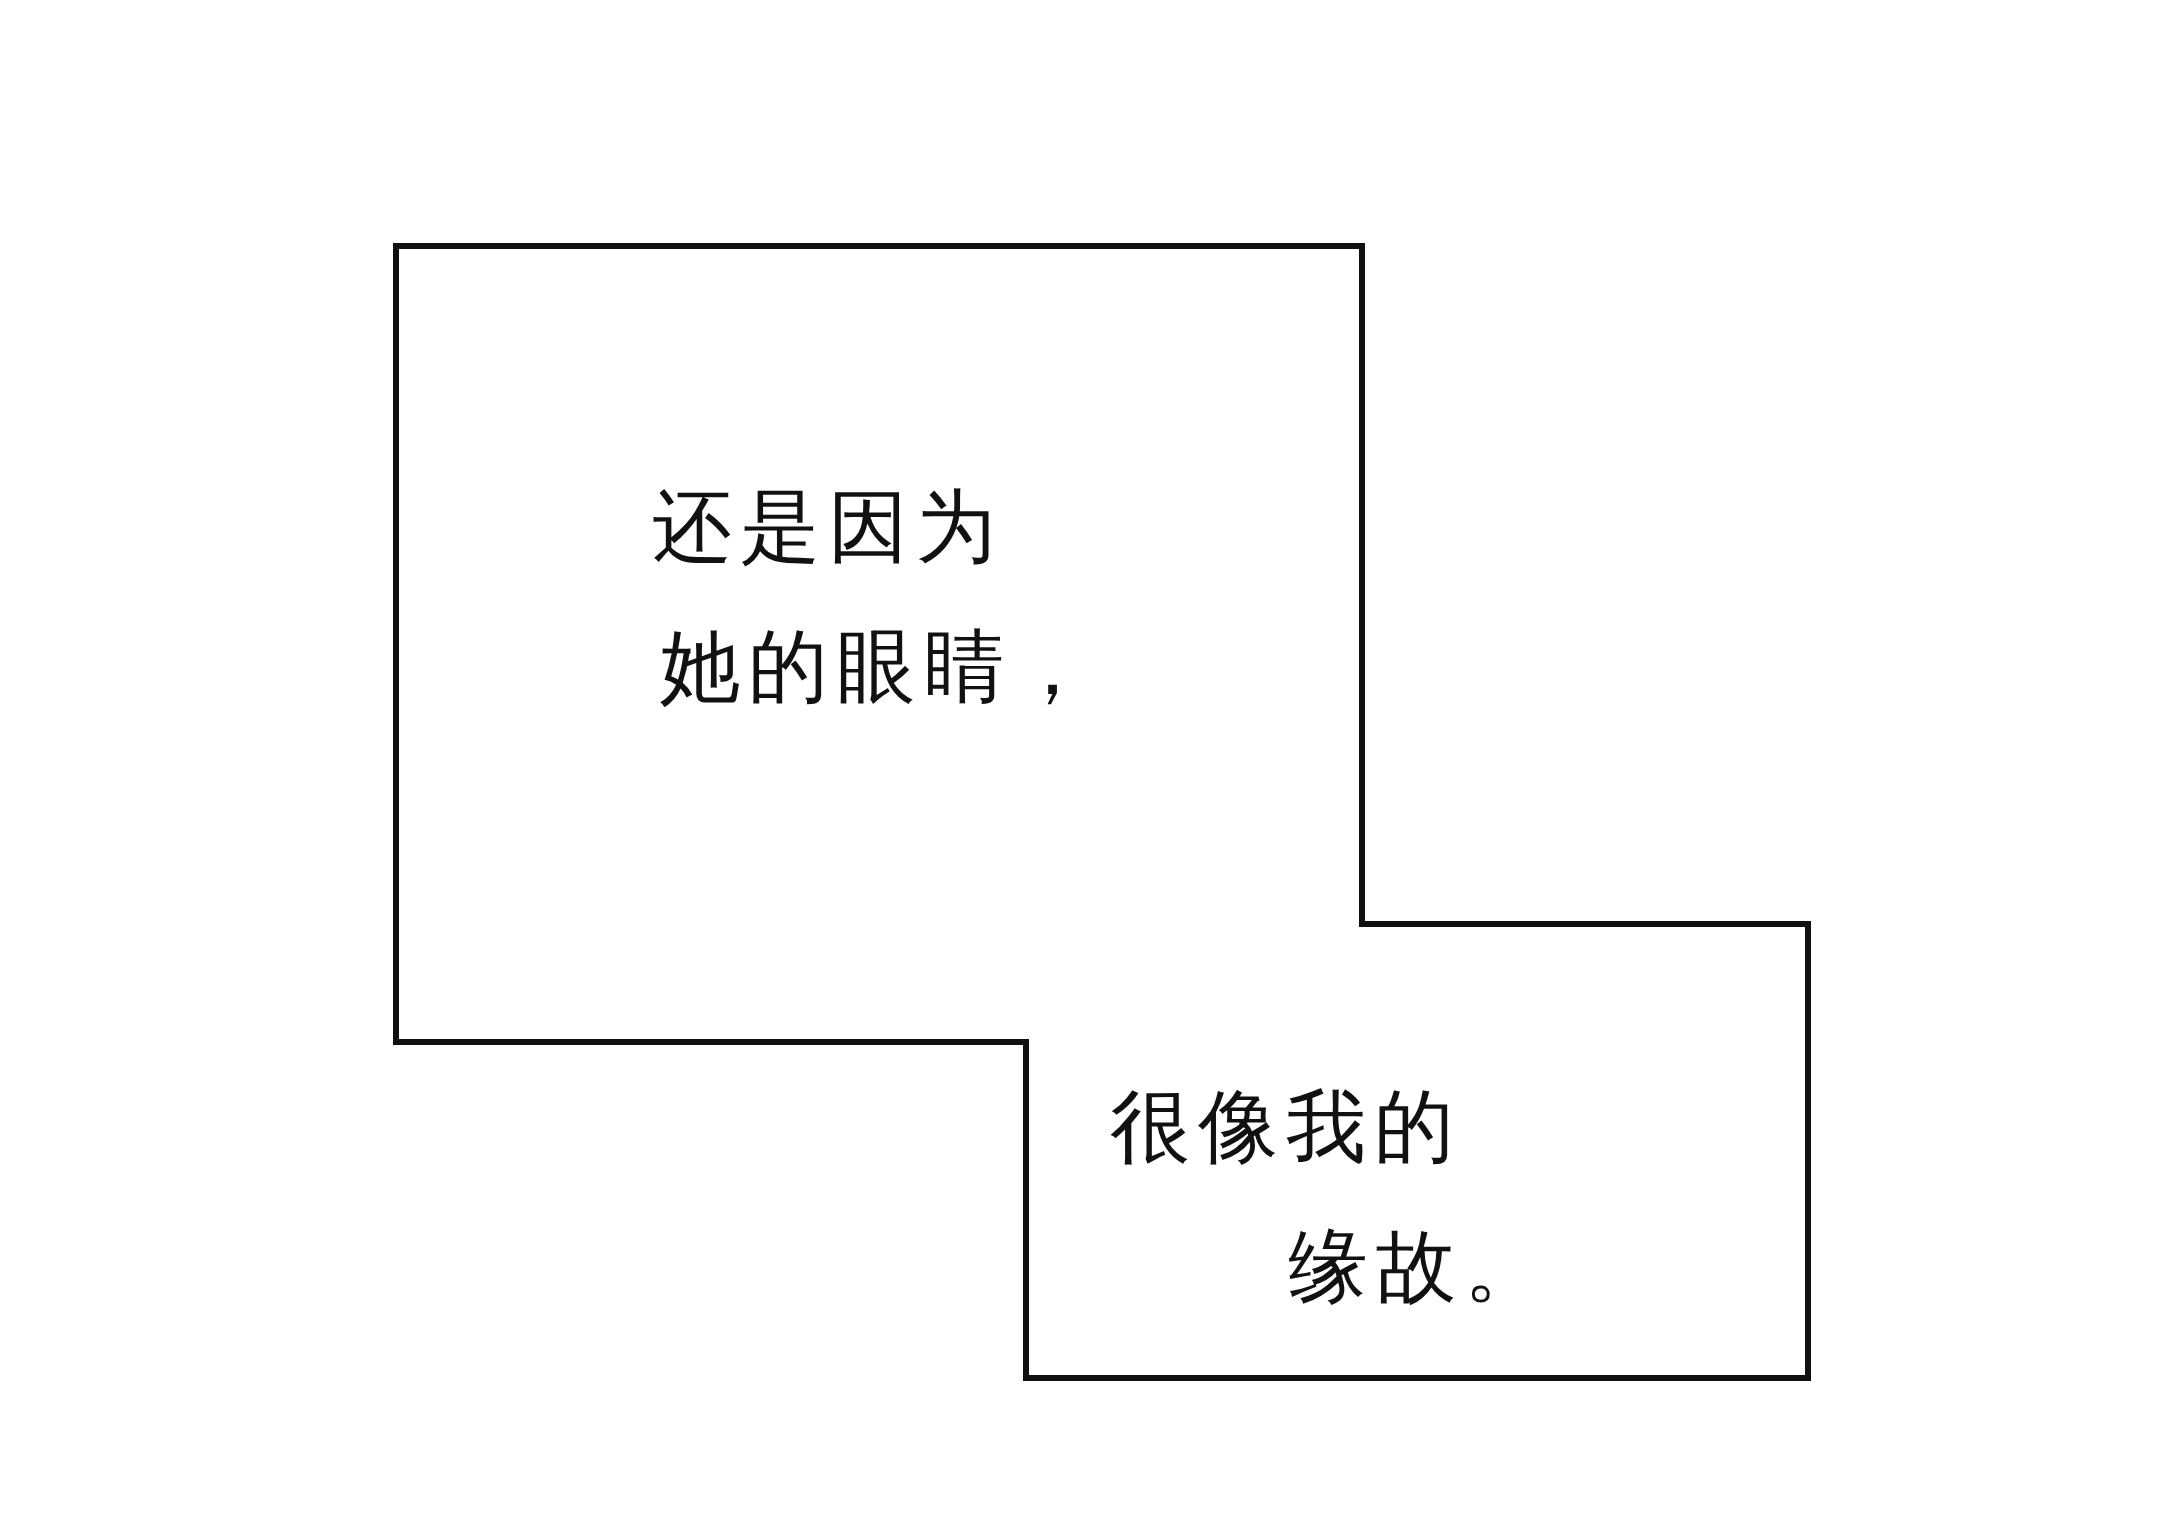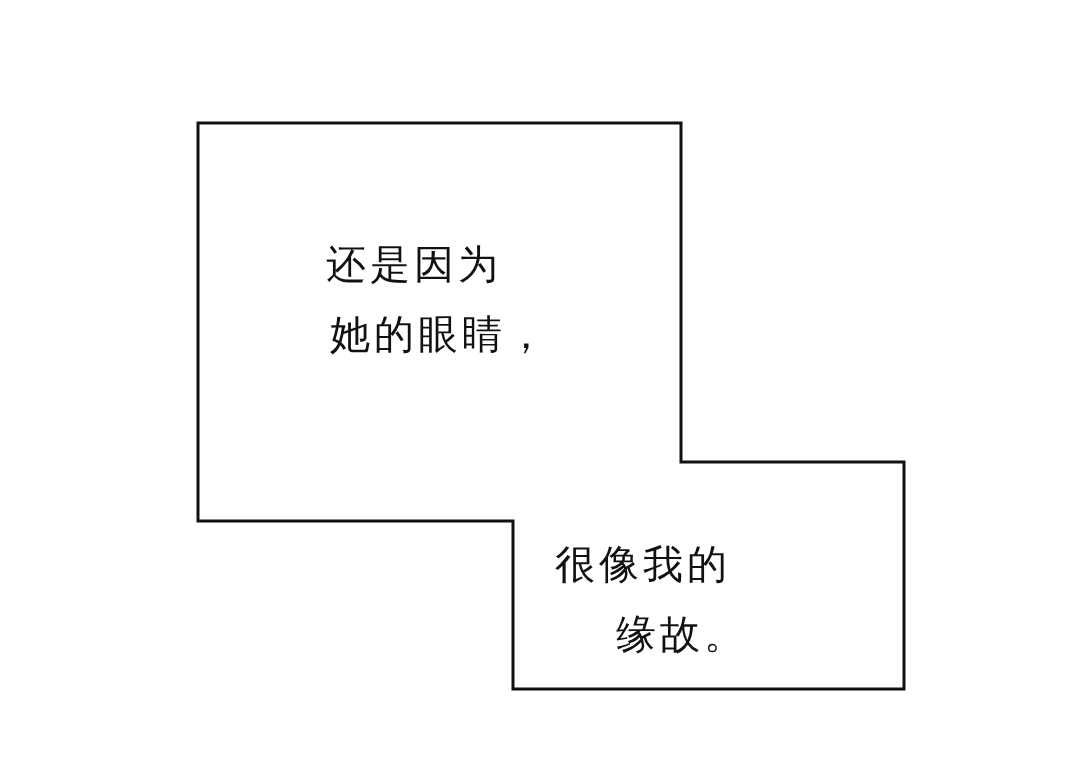--- a/index.html
+++ b/index.html
@@ -27,21 +27,21 @@
       font-family: "DejaVu Sans", "Liberation Sans", sans-serif;
       font-size: 40px;
       line-height: 64px;
       letter-spacing: 4px;
       white-space: nowrap;
       font-weight: normal;
     }
     .l1 { left: 326px; top: 232px; }
     .l2 { left: 294px; top: 302px; margin-left: 36px; }
     .l3 { left: 555px; top: 532px; }
-    .l4 { left: 616px; top: 602px; }
+    .l4 { left: 644px; top: 602px; }
   </style>
 </head>
 <body>
 
 <svg class="panel-frame" viewBox="0 0 1080 757" xmlns="http://www.w3.org/2000/svg">
   <path d="M198 123 L681 123 L681 462 L904 462 L904 689 L513 689 L513 521 L198 521 Z" fill="#ffffff" stroke="#111111" stroke-width="3" stroke-linejoin="miter"></path>
 </svg>
 
 <div class="caption-line l1">还是因为</div>
 <div class="caption-line l2">她的眼睛，</div>

